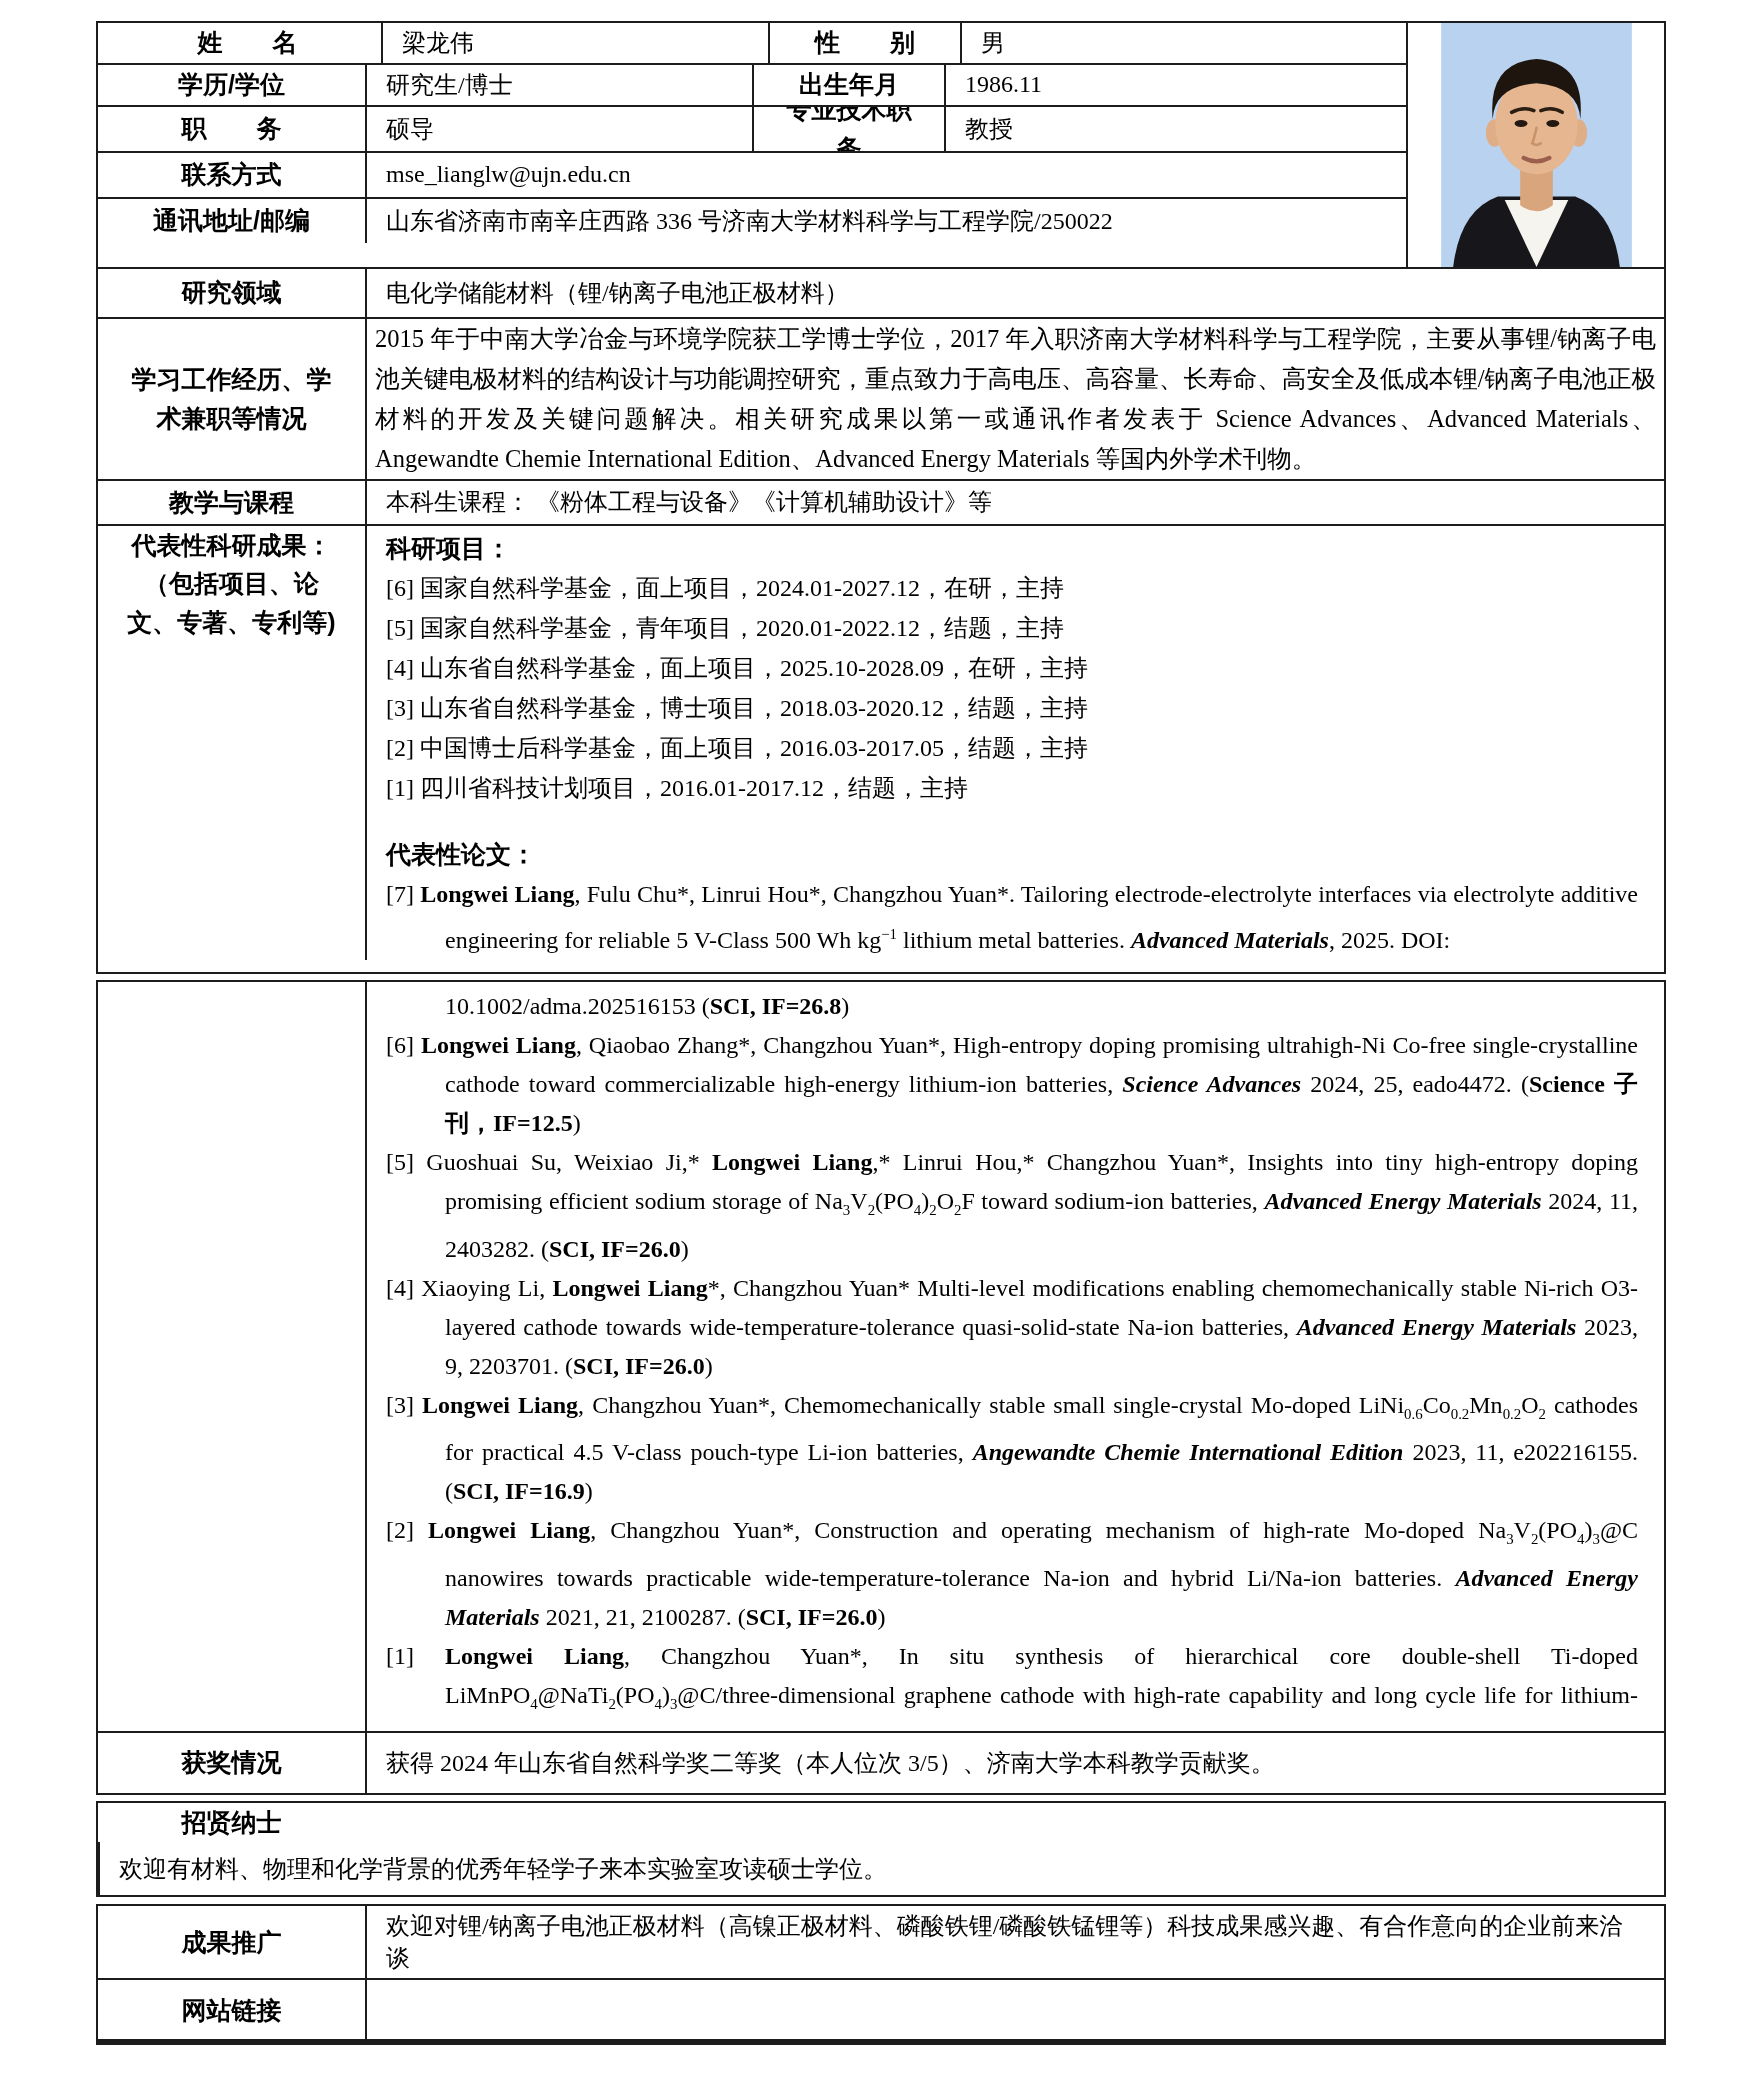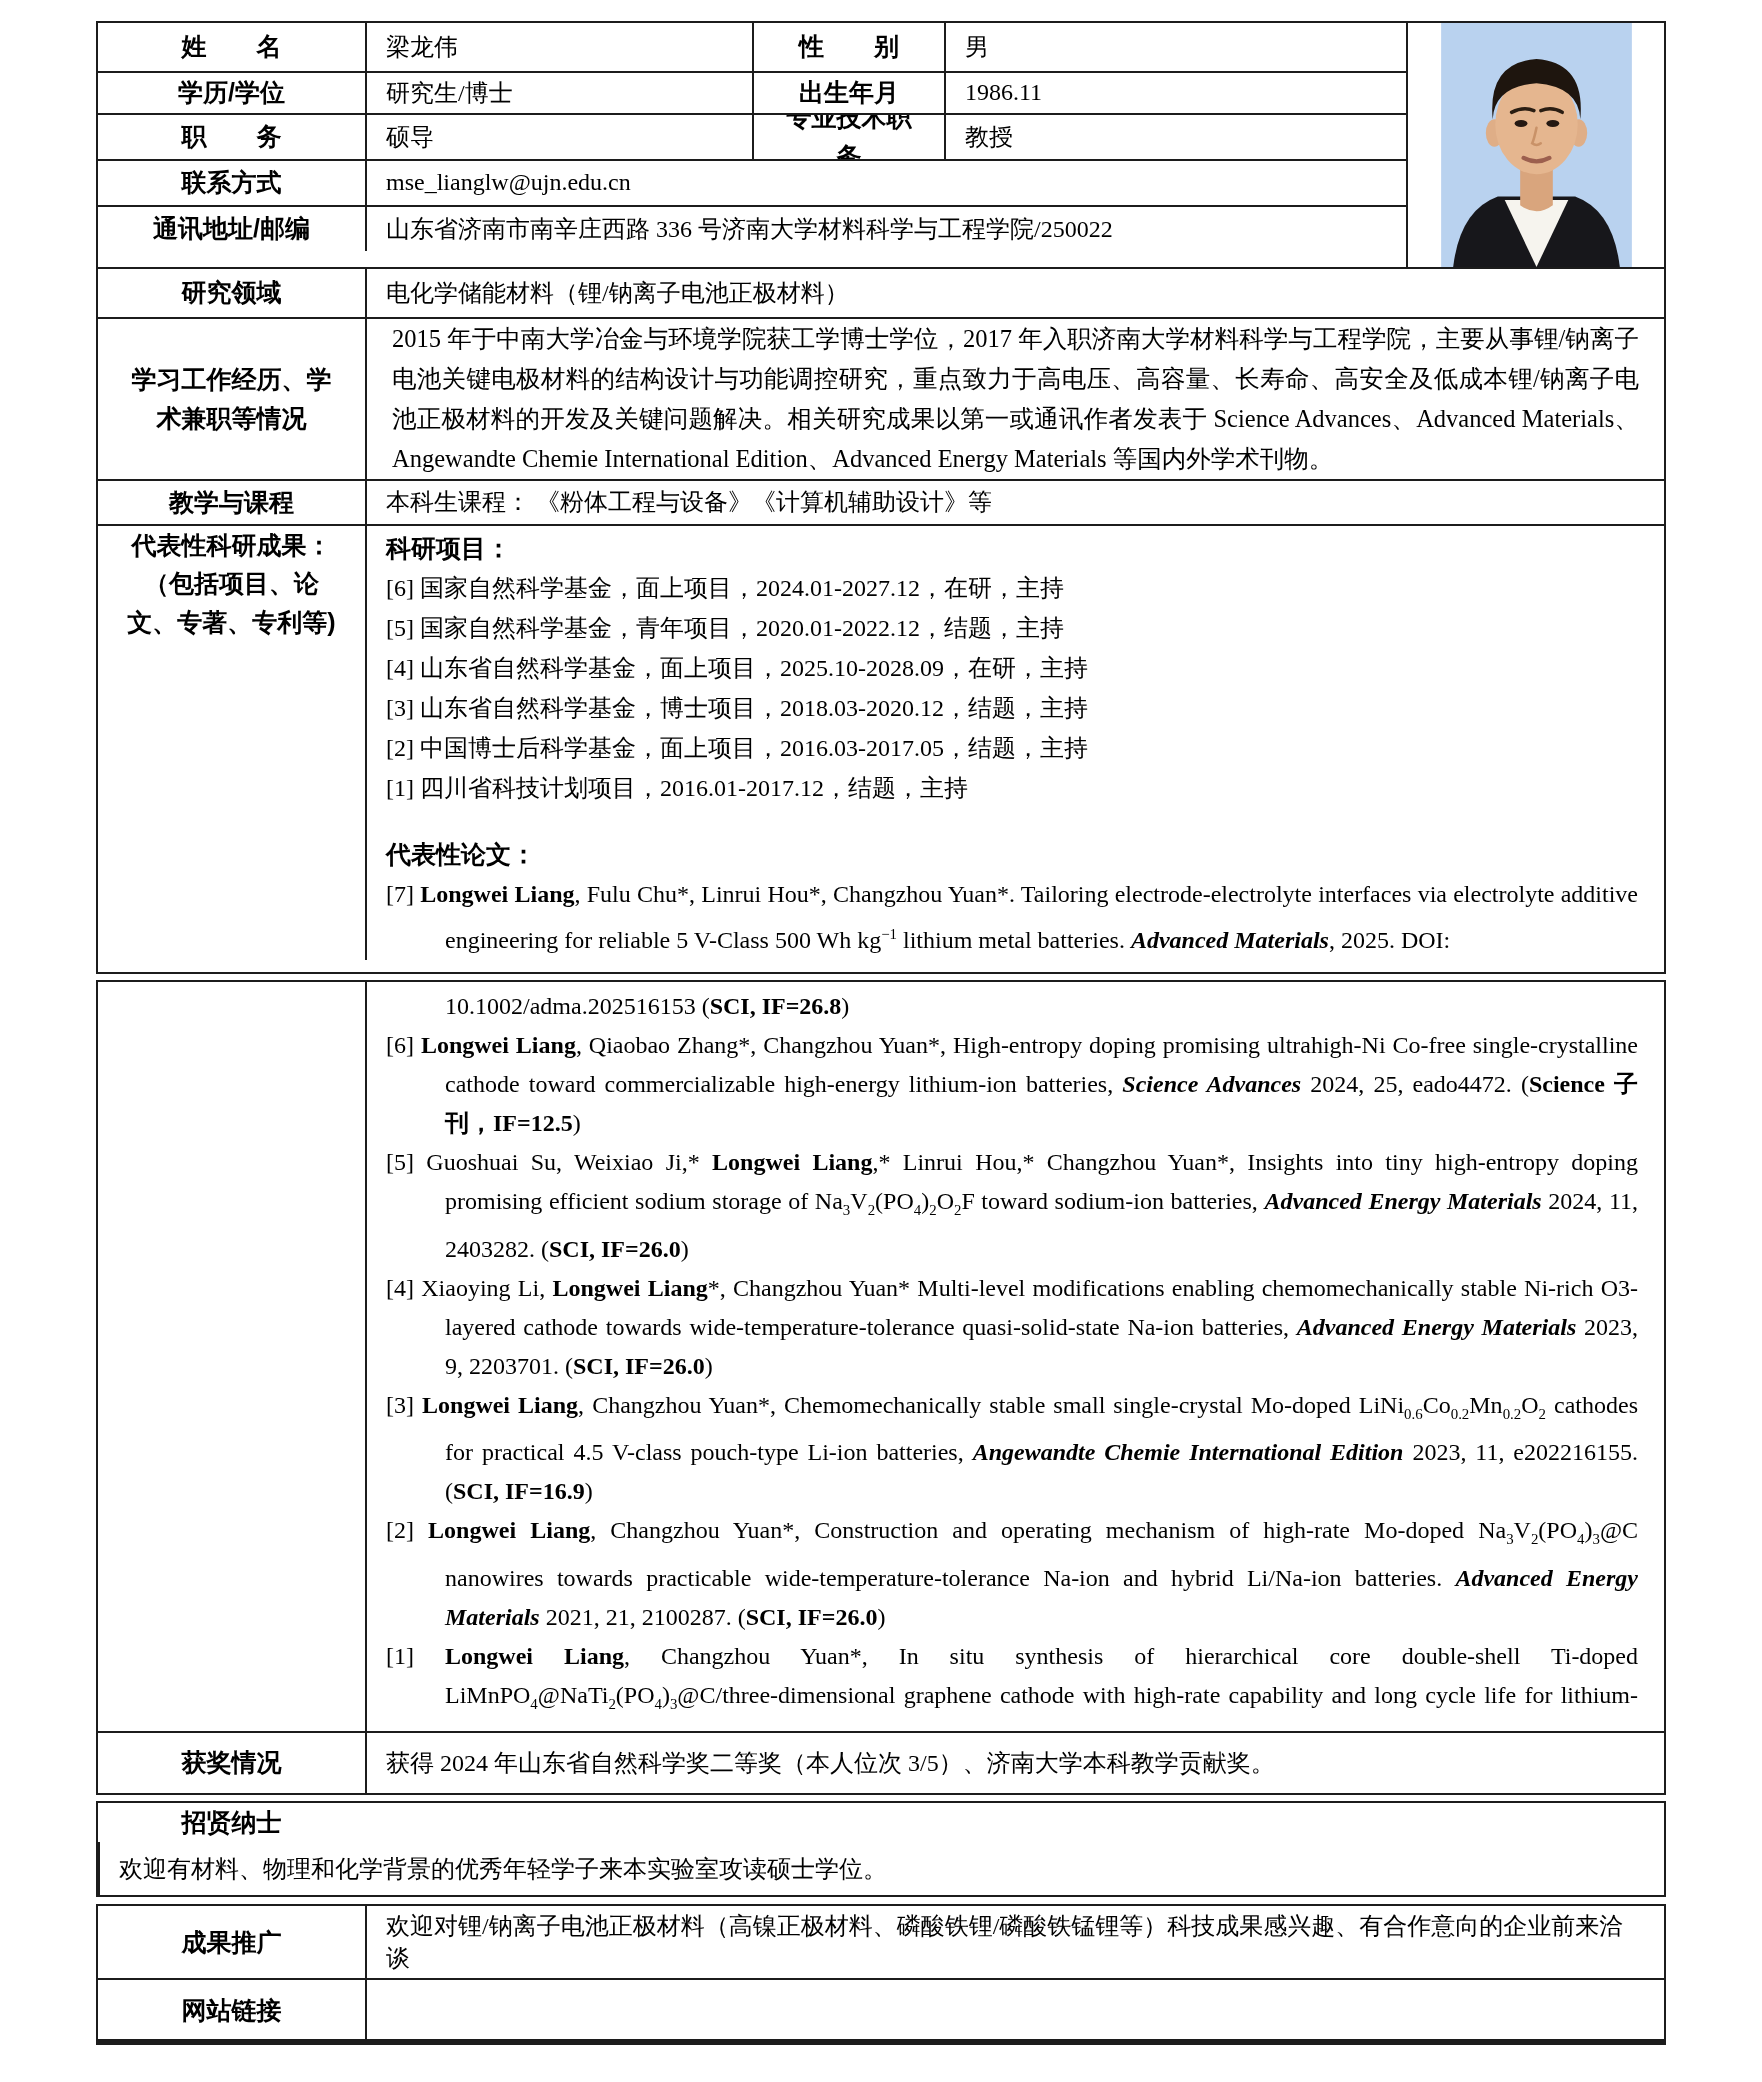--- a/index.html
+++ b/index.html
@@ -20,34 +20,34 @@
   .label {
     justify-content:center; text-align:center;
     font-family:"Liberation Sans","DejaVu Sans",sans-serif;
     font-weight:700; font-size:25px; line-height:1.55; padding:0 22.4px;
   }
   .value { font-size:24px; padding:0 19px; }
   .w-l1 { width:267px; flex:none; }
   .w-v1 { width:387px; flex:none; }
   .w-l2 { width:192px; flex:none; }
   .flex1 { flex:1; }
-  .h47{height:48px;} .h49{height:42px;} .h53{height:46px;} .h52{height:45px;}
+  .h47{height:40px;padding-left:16px;} .h49{height:42px;} .h53{height:46px;} .h52{height:45px;}
   .h51{height:50px;} .h188{height:162px;} .h521{height:448px;}
   .h870{height:749px;} .h72{height:62px;} .h107{height:92px;flex-direction:column;}
   .h84{height:72px;} .h88{height:61px;}
   .toprows-wrap { display:flex; align-items:stretch; }
   .leftcols { flex:1; display:flex; flex-direction:column; }
   .photocell {
     width:258px; flex:none; border-left:2.6px solid #1c1c1c;
     display:flex; align-items:center; justify-content:center; background:#fff;
   }
   .photo-frame { width:191px; height:244px; display:block; }
   .para {
     font-size:24.5px; line-height:40px; text-align:justify;
-    padding:0 25px; align-items:center;
+    padding:0 8px; align-items:center;
   }
   .topalign { align-items:flex-start; }
   .content-col { display:block; padding:2px 26px 0 19px; }
   .sec-title {
     font-family:"Liberation Sans","DejaVu Sans",sans-serif;
     font-weight:700; font-size:25px; line-height:40px;
   }
   .papers-title { margin-top:26px; }
   .proj { font-size:24px; line-height:40px; }
   .paper {

